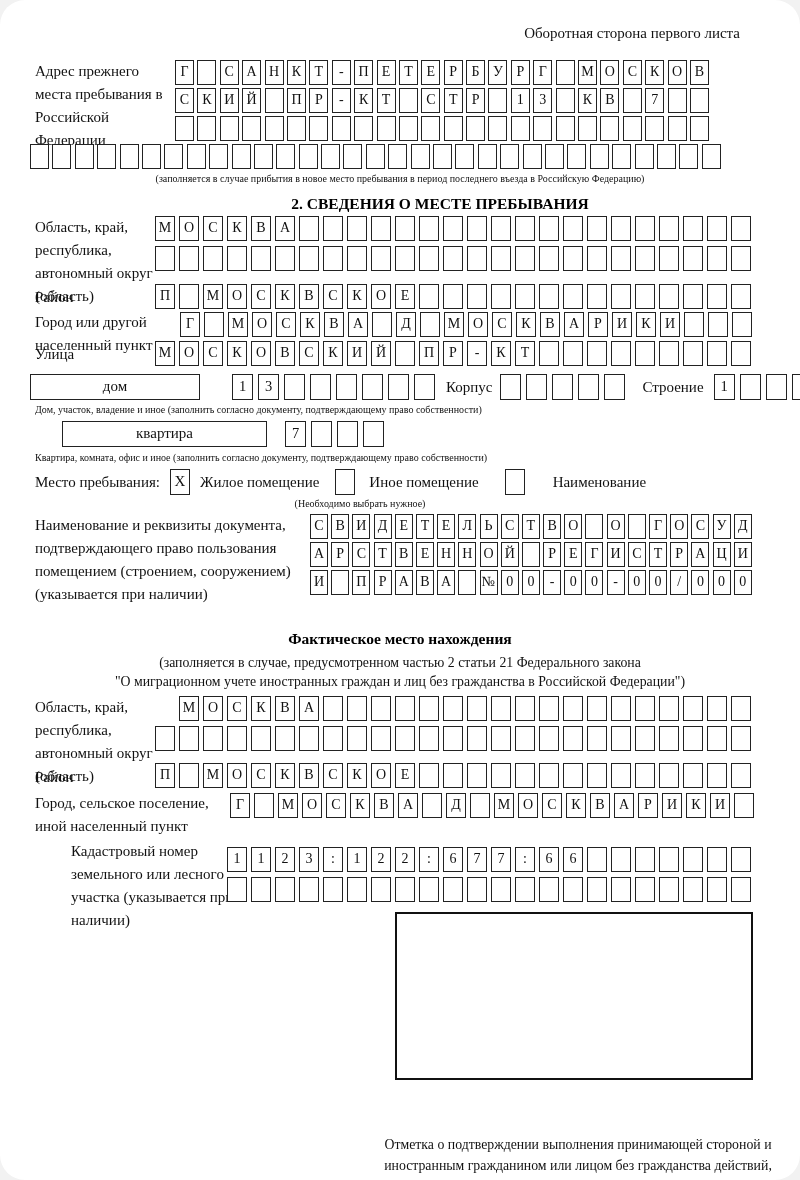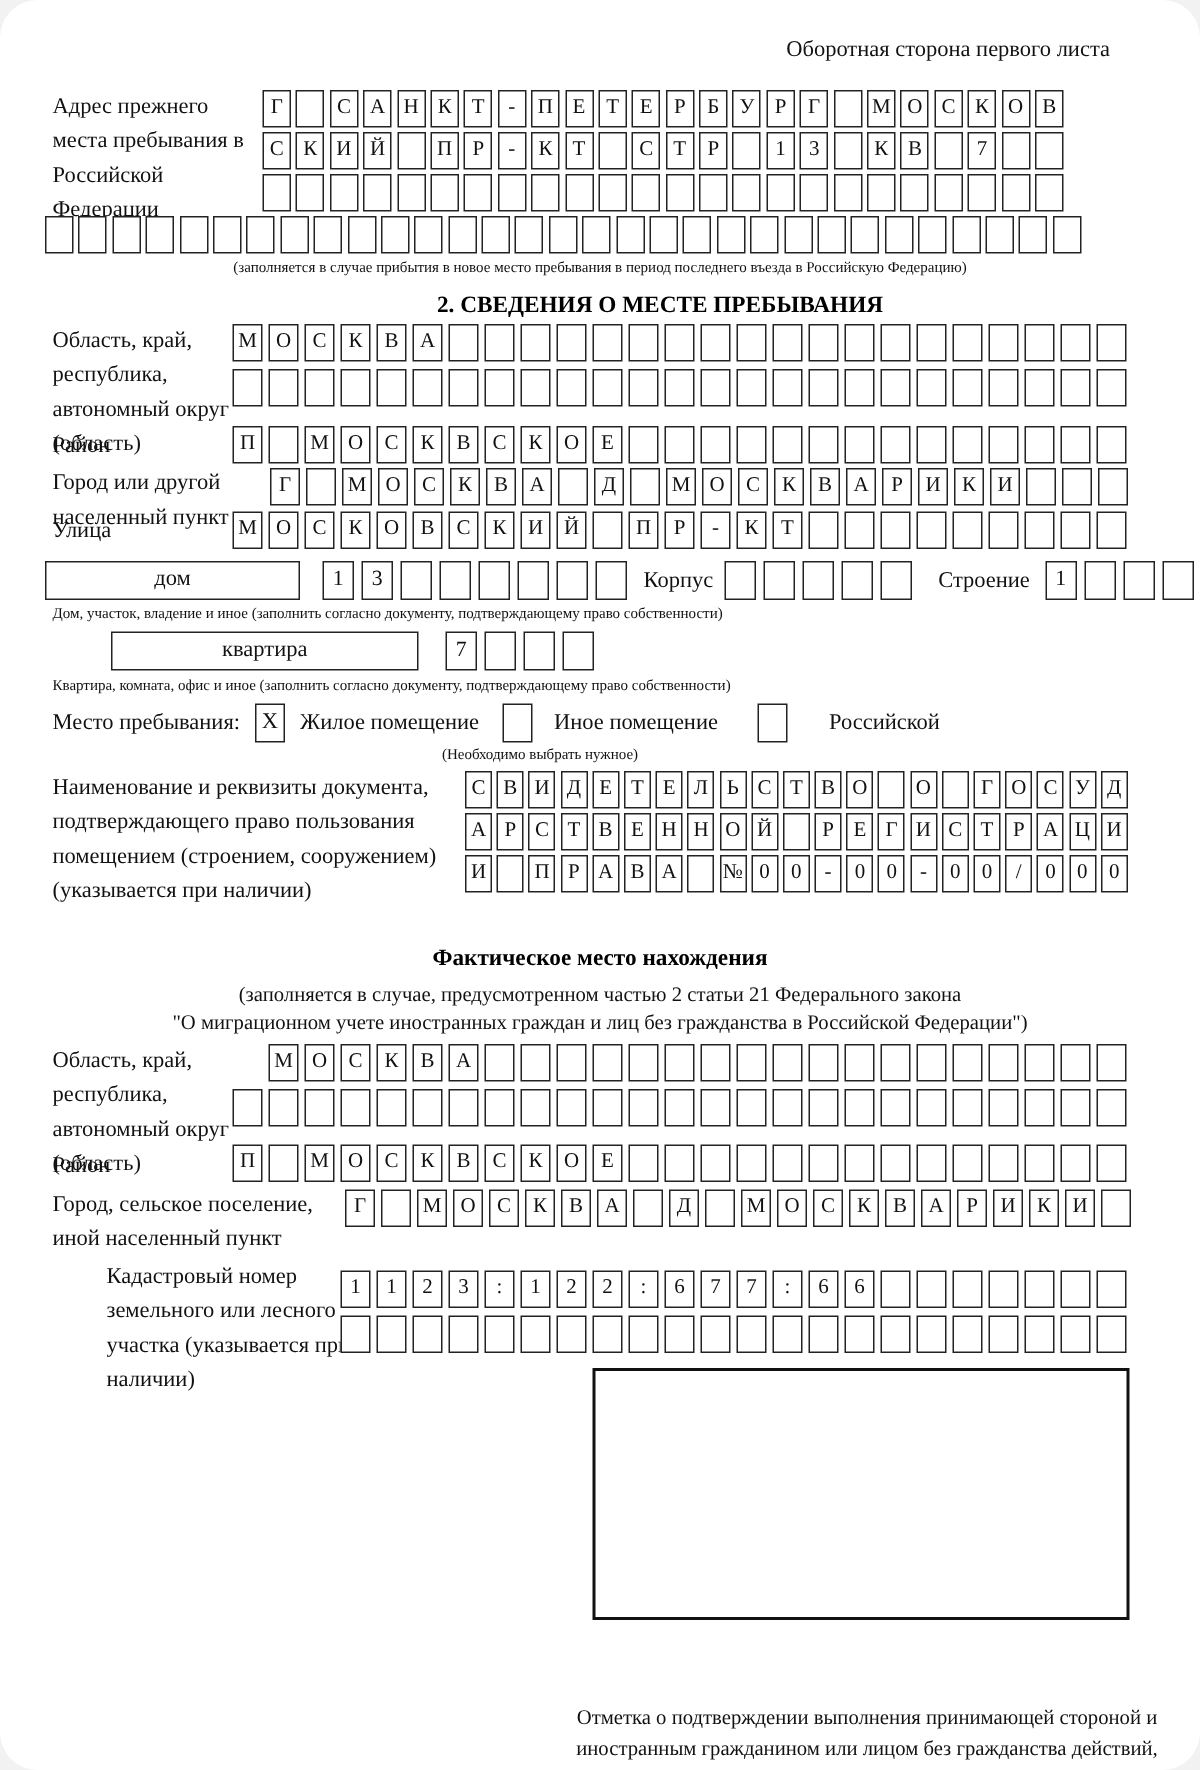--- a/index.html
+++ b/index.html
@@ -65,42 +65,42 @@
   <div class="abs boxrow gB" style="left:155px; top:284px;"><span class="cbox">П</span><span class="cbox"></span><span class="cbox">М</span><span class="cbox">О</span><span class="cbox">С</span><span class="cbox">К</span><span class="cbox">В</span><span class="cbox">С</span><span class="cbox">К</span><span class="cbox">О</span><span class="cbox">Е</span><span class="cbox"></span><span class="cbox"></span><span class="cbox"></span><span class="cbox"></span><span class="cbox"></span><span class="cbox"></span><span class="cbox"></span><span class="cbox"></span><span class="cbox"></span><span class="cbox"></span><span class="cbox"></span><span class="cbox"></span><span class="cbox"></span><span class="cbox"></span></div>
 
   <div class="abs lbl" style="left:35px; top:311px; width:135px;">Город или другой населенный пункт</div>
   <div class="abs boxrow gB" style="left:180px; top:312px;"><span class="cbox">Г</span><span class="cbox"></span><span class="cbox">М</span><span class="cbox">О</span><span class="cbox">С</span><span class="cbox">К</span><span class="cbox">В</span><span class="cbox">А</span><span class="cbox"></span><span class="cbox">Д</span><span class="cbox"></span><span class="cbox">М</span><span class="cbox">О</span><span class="cbox">С</span><span class="cbox">К</span><span class="cbox">В</span><span class="cbox">А</span><span class="cbox">Р</span><span class="cbox">И</span><span class="cbox">К</span><span class="cbox">И</span><span class="cbox"></span><span class="cbox"></span><span class="cbox"></span></div>
 
   <div class="abs lbl" style="left:35px; top:343px;">Улица</div>
   <div class="abs boxrow gB" style="left:155px; top:341px;"><span class="cbox">М</span><span class="cbox">О</span><span class="cbox">С</span><span class="cbox">К</span><span class="cbox">О</span><span class="cbox">В</span><span class="cbox">С</span><span class="cbox">К</span><span class="cbox">И</span><span class="cbox">Й</span><span class="cbox"></span><span class="cbox">П</span><span class="cbox">Р</span><span class="cbox">-</span><span class="cbox">К</span><span class="cbox">Т</span><span class="cbox"></span><span class="cbox"></span><span class="cbox"></span><span class="cbox"></span><span class="cbox"></span><span class="cbox"></span><span class="cbox"></span><span class="cbox"></span><span class="cbox"></span></div>
 
   <div class="abs flexrow" style="left:30px; top:374px;">
     <span class="typebox" style="width:170px;">дом</span>
-    <span class="boxrow gD" style="margin-left:15px;"><span class="cbox">1</span><span class="cbox">3</span><span class="cbox"></span><span class="cbox"></span><span class="cbox"></span><span class="cbox"></span><span class="cbox"></span><span class="cbox"></span></span>
+    <span class="boxrow gD" style="margin-left:32px;"><span class="cbox">1</span><span class="cbox">3</span><span class="cbox"></span><span class="cbox"></span><span class="cbox"></span><span class="cbox"></span><span class="cbox"></span><span class="cbox"></span></span>
     <span class="inlbl" style="margin-left:6px;">Корпус</span>
     <span class="boxrow gD" style="margin-left:8px;"><span class="cbox"></span><span class="cbox"></span><span class="cbox"></span><span class="cbox"></span><span class="cbox"></span></span>
     <span class="inlbl" style="margin-left:12px;">Строение</span>
     <span class="boxrow gD" style="margin-left:10px;"><span class="cbox">1</span><span class="cbox"></span><span class="cbox"></span><span class="cbox"></span></span>
   </div>
   <div class="abs cap" style="left:35px; top:404px;">Дом, участок, владение и иное (заполнить согласно документу, подтверждающему право собственности)</div>
 
-  <div class="abs flexrow" style="left:42px; top:421px;padding-left:32px;">
+  <div class="abs flexrow" style="left:30px; top:421px;padding-left:32px;">
     <span class="typebox" style="width:205px;">квартира</span>
     <span class="boxrow gD" style="margin-left:18px;"><span class="cbox">7</span><span class="cbox"></span><span class="cbox"></span><span class="cbox"></span></span>
   </div>
   <div class="abs cap" style="left:35px; top:452px;">Квартира, комната, офис и иное (заполнить согласно документу, подтверждающему право собственности)</div>
 
   <div class="abs flexrow" style="left:35px; top:469px;">
     <span class="inlbl">Место пребывания:</span>
     <span class="cbox chkbox" style="margin-left:10px;">X</span>
     <span class="inlbl" style="margin-left:10px;">Жилое помещение</span>
     <span class="cbox chkbox" style="margin-left:16px;"></span>
     <span class="inlbl" style="margin-left:14px;">Иное помещение</span>
     <span class="cbox chkbox" style="margin-left:26px;"></span>
-    <span class="inlbl" style="margin-left:28px;">Российской</span>
+    <span class="inlbl" style="margin-left:28px;">Наименование</span>
   </div>
   <div class="abs lbl" style="left:35px; top:514px; width:265px;">Наименование и реквизиты документа, подтверждающего право пользования помещением (строением, сооружением) (указывается при наличии)</div>
 
   <div class="abs cap" style="left:110px; top:498px; width:500px; text-align:center;">(Необходимо выбрать нужное)</div>
   <div class="abs boxrow gC" style="left:310px; top:514px;"><span class="cbox">С</span><span class="cbox">В</span><span class="cbox">И</span><span class="cbox">Д</span><span class="cbox">Е</span><span class="cbox">Т</span><span class="cbox">Е</span><span class="cbox">Л</span><span class="cbox">Ь</span><span class="cbox">С</span><span class="cbox">Т</span><span class="cbox">В</span><span class="cbox">О</span><span class="cbox"></span><span class="cbox">О</span><span class="cbox"></span><span class="cbox">Г</span><span class="cbox">О</span><span class="cbox">С</span><span class="cbox">У</span><span class="cbox">Д</span></div>
   <div class="abs boxrow gC" style="left:310px; top:542px;"><span class="cbox">А</span><span class="cbox">Р</span><span class="cbox">С</span><span class="cbox">Т</span><span class="cbox">В</span><span class="cbox">Е</span><span class="cbox">Н</span><span class="cbox">Н</span><span class="cbox">О</span><span class="cbox">Й</span><span class="cbox"></span><span class="cbox">Р</span><span class="cbox">Е</span><span class="cbox">Г</span><span class="cbox">И</span><span class="cbox">С</span><span class="cbox">Т</span><span class="cbox">Р</span><span class="cbox">А</span><span class="cbox">Ц</span><span class="cbox">И</span></div>
   <div class="abs boxrow gC" style="left:310px; top:570px;"><span class="cbox">И</span><span class="cbox"></span><span class="cbox">П</span><span class="cbox">Р</span><span class="cbox">А</span><span class="cbox">В</span><span class="cbox">А</span><span class="cbox"></span><span class="cbox">№</span><span class="cbox">0</span><span class="cbox">0</span><span class="cbox">-</span><span class="cbox">0</span><span class="cbox">0</span><span class="cbox">-</span><span class="cbox">0</span><span class="cbox">0</span><span class="cbox">/</span><span class="cbox">0</span><span class="cbox">0</span><span class="cbox">0</span></div>
 
   <div class="abs title center" style="top:630px;">Фактическое место нахождения</div>
   <div class="abs cap center" style="top:655px; font-size:13.8px;">(заполняется в случае, предусмотренном частью 2 статьи 21 Федерального закона</div>

